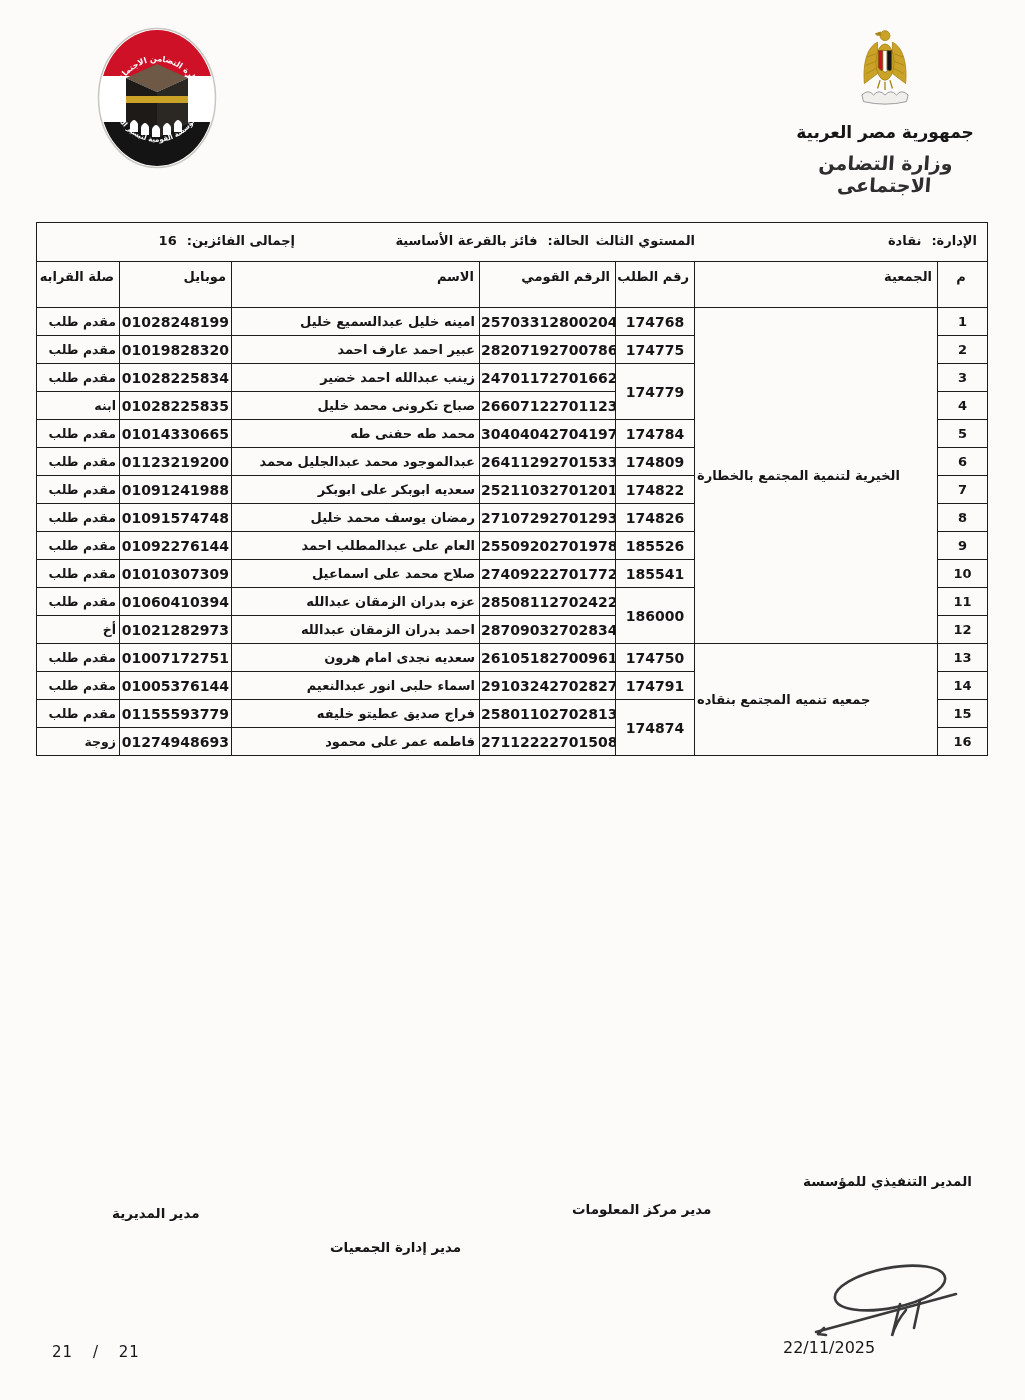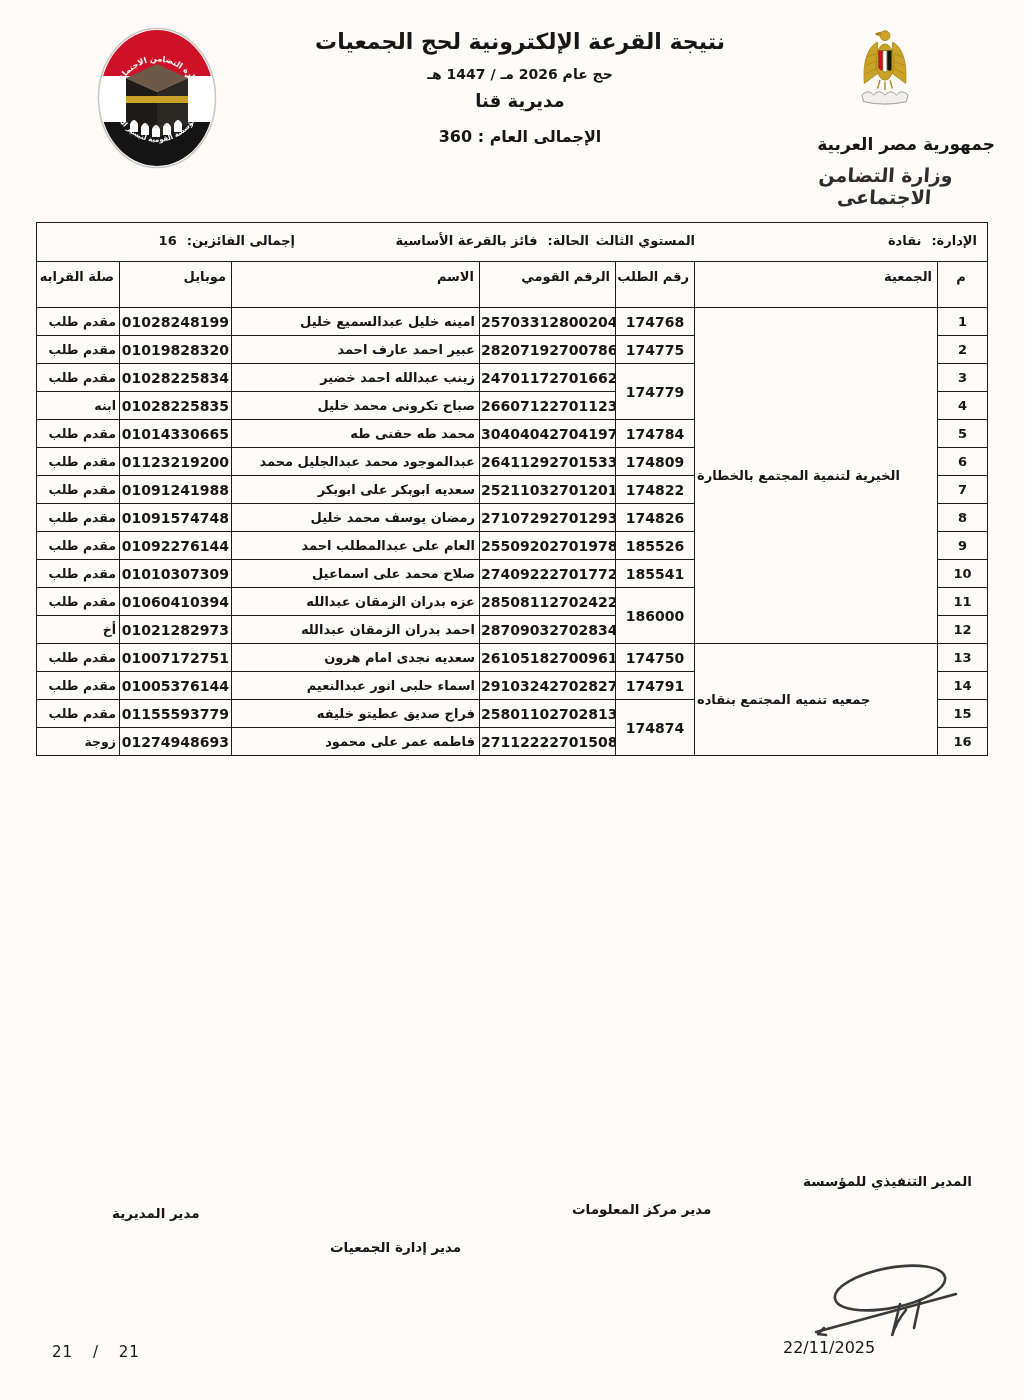--- a/index.html
+++ b/index.html
@@ -15,21 +15,21 @@
   }
   
   .logo-left{position:absolute;left:96px;top:26px;width:122px;height:144px;}
   .title-block{position:absolute;left:295px;top:28px;width:450px;text-align:center;}
   .title-main{font-size:22px;font-weight:700;line-height:1.25;}
   .title-sub{font-size:14px;font-weight:700;margin-top:10px;}
   .title-dir{font-size:18px;font-weight:700;margin-top:8px;}
   .title-total{font-size:16px;font-weight:700;margin-top:16px;}
   .gov-block{position:absolute;left:775px;top:24px;width:220px;text-align:center;}
   .gov-eagle{width:66px;height:86px;display:inline-block;}
-  .gov-country{font-size:17px;font-weight:700;margin-top:20px;letter-spacing:0.5px;text-align:right;}
+  .gov-country{font-size:17px;font-weight:700;margin-top:8px;letter-spacing:0.5px;}
   .gov-ministry{font-size:19px;font-weight:700;margin-top:10px;color:#2e2e2e;
     transform:skewX(-4deg);letter-spacing:1px;}
   
   .results{position:absolute;right:37px;top:222px;}
   table{border-collapse:collapse;direction:rtl;table-layout:fixed;width:951px;}
   td,th{border:1px solid #1c1c1c;font-weight:700;overflow:hidden;white-space:nowrap;}
   .info-row td{height:36px;position:relative;font-size:13px;}
   .info-row span.slot{position:absolute;top:0;height:36px;line-height:36px;}
   .slot-admin{right:10px;}
   .slot-level{right:292px;}
@@ -97,29 +97,20 @@
       </g>
       <text font-size="8" fill="#ffffff" font-weight="bold">
         <textPath href="#topArc" startOffset="50%" text-anchor="middle">وزارة التضامن الاجتماعي</textPath>
       </text>
       <text font-size="7" fill="#ffffff" font-weight="bold">
         <textPath href="#botArc" startOffset="50%" text-anchor="middle">المؤسسة القومية لتيسير الحج</textPath>
       </text>
     </svg>
   </div>
 
-  <div class="title-block">
-    <div class="title-main">نتيجة القرعة الإلكترونية لحج الجمعيات</div>
-    <div class="title-sub">حج عام 2026 مـ / 1447 هـ</div>
-    <div class="title-dir">مديرية قنا</div>
-    <div class="title-total">
-      <span>الإجمالى العام :</span>
-      <span>360</span>
-    </div>
-  </div>
 
   <div class="gov-block">
     <svg class="gov-eagle" viewBox="0 0 80 100">
 
       <path d="M31,20 C18,26 13,46 15,70 L31,58 Z" fill="#c9a227" stroke="#a98515" stroke-width="1"></path>
       <path d="M49,20 C62,26 67,46 65,70 L49,58 Z" fill="#c9a227" stroke="#a98515" stroke-width="1"></path>
       <path d="M18,38 L29,34 M17,48 L29,43 M17,58 L29,52" stroke="#a98515" stroke-width="1" fill="none"></path>
       <path d="M62,38 L51,34 M63,48 L51,43 M63,58 L51,52" stroke="#a98515" stroke-width="1" fill="none"></path>
 
       <ellipse cx="40" cy="44" rx="11" ry="22" fill="#c9a227" stroke="#a98515" stroke-width="1"></ellipse>

